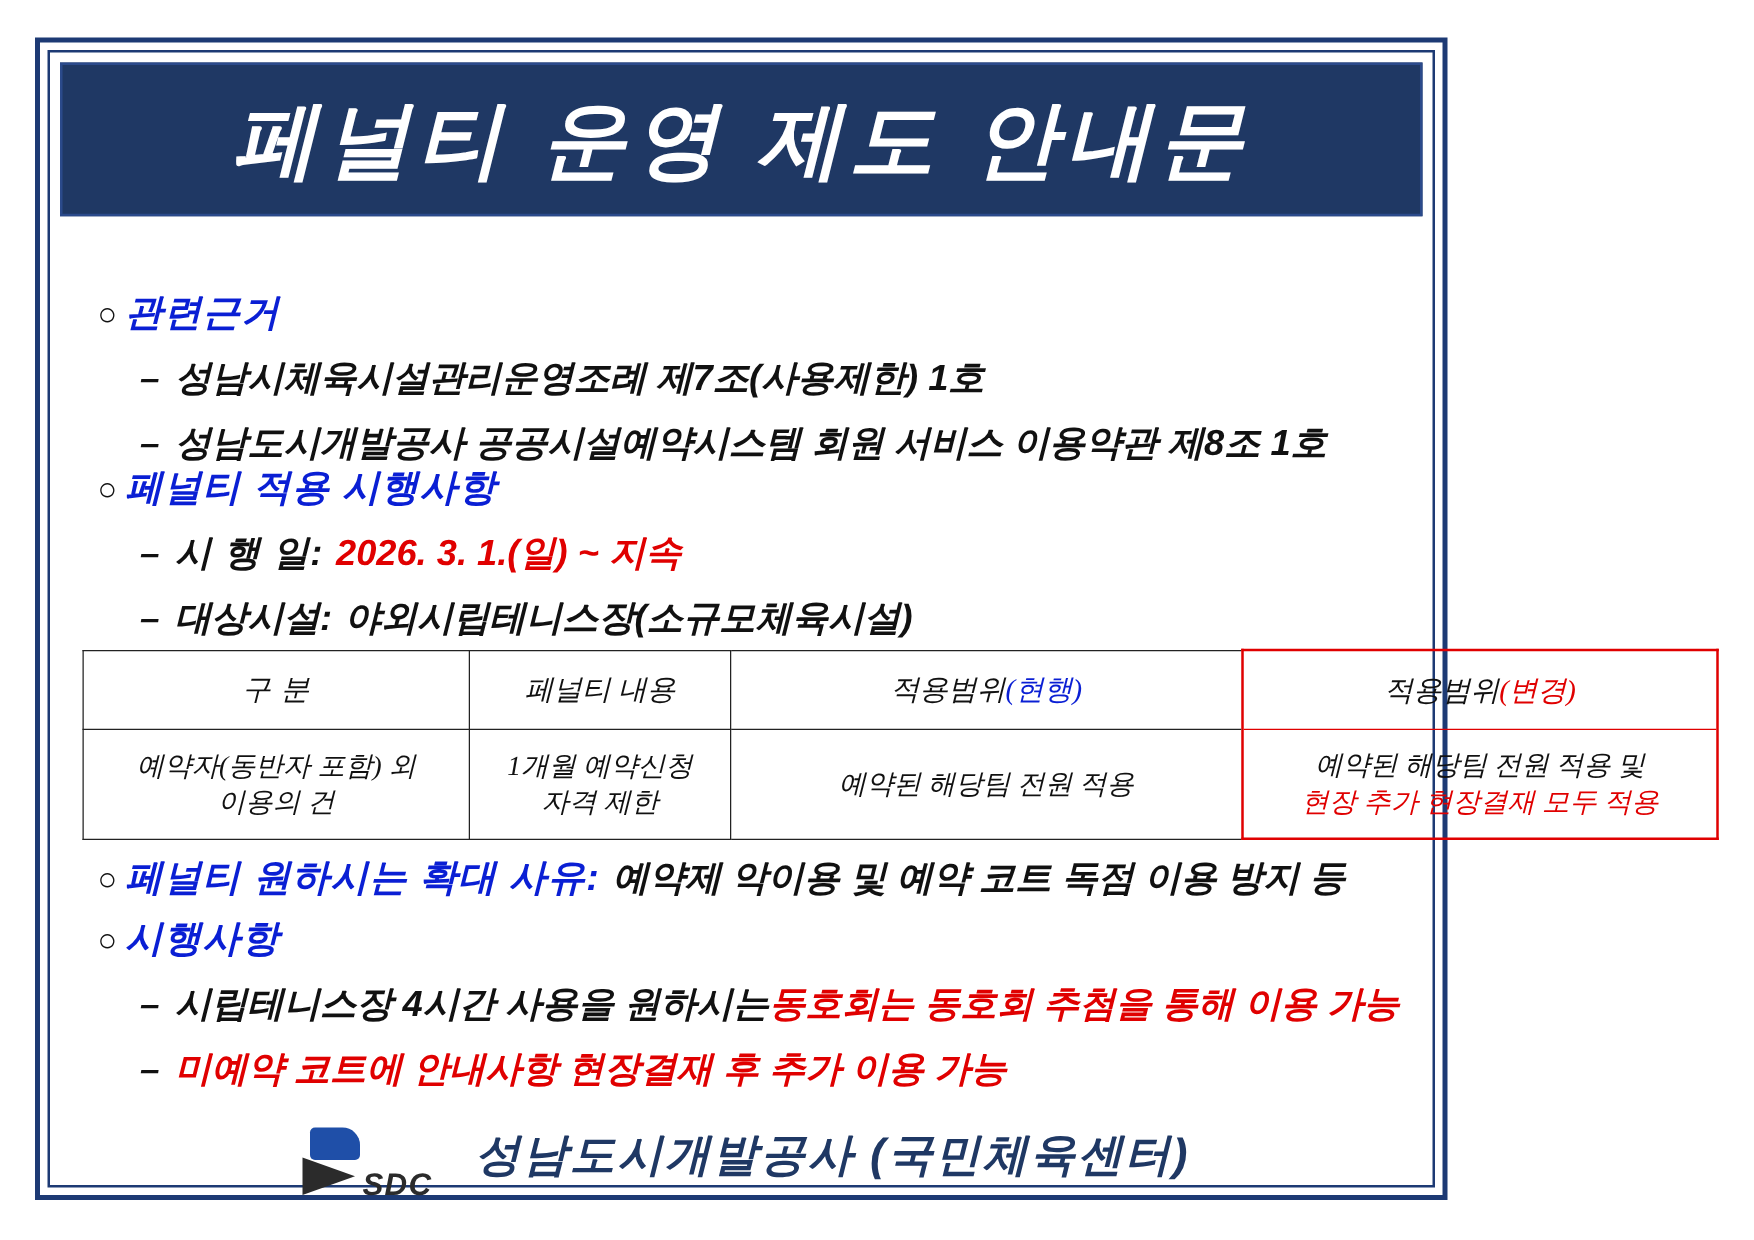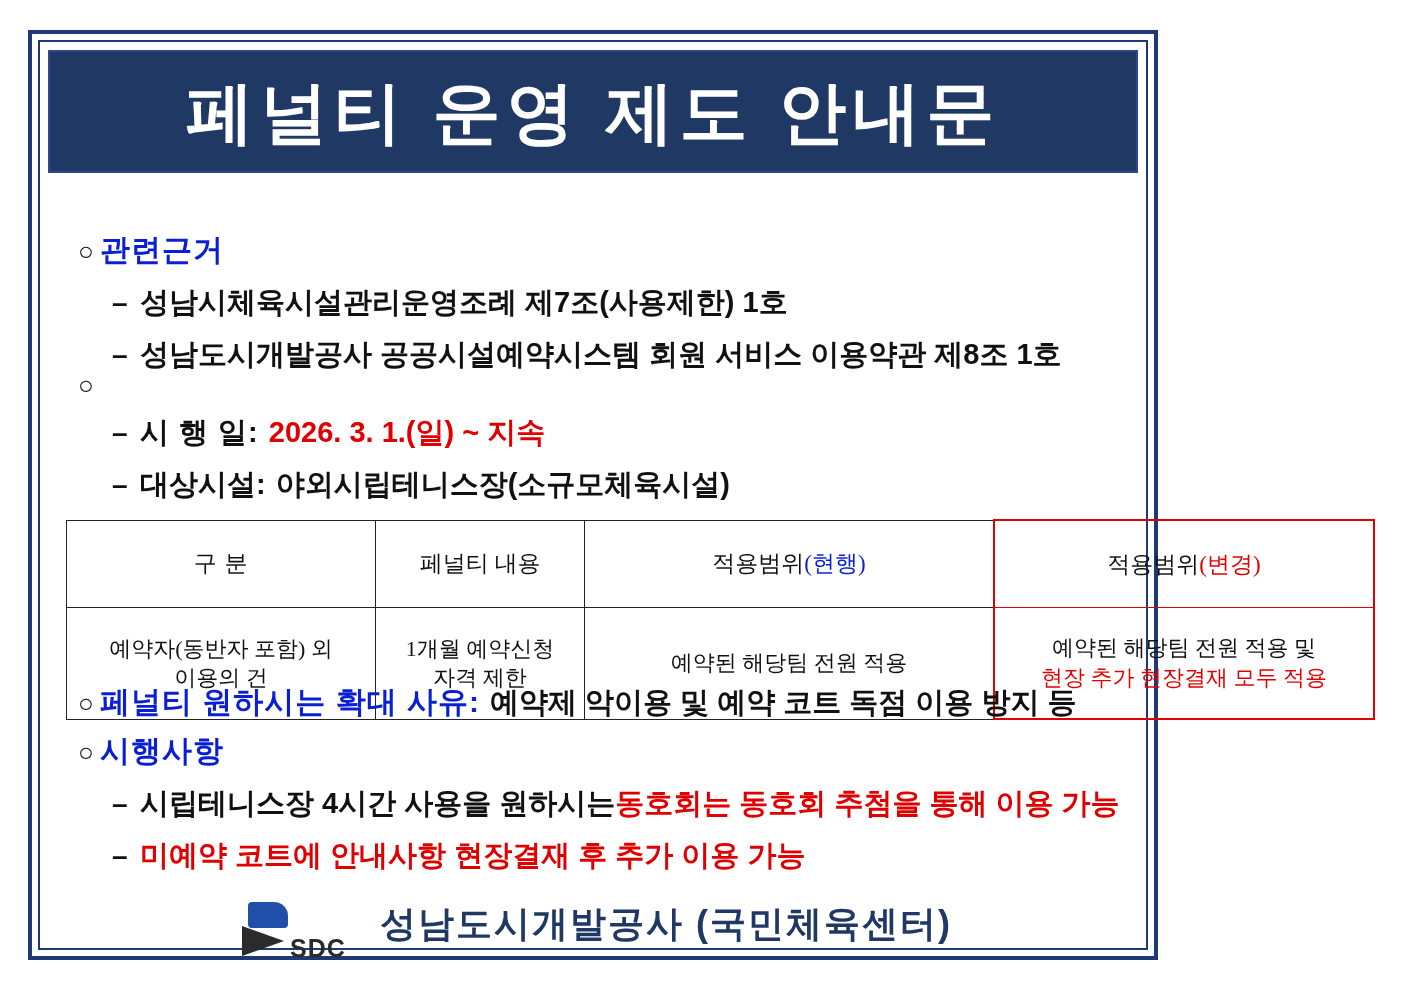--- a/index.html
+++ b/index.html
@@ -17,20 +17,21 @@
   
   .poster {
     position: absolute;
     left: 28px;
     top: 30px;
     width: 1130px;
     height: 930px;
     border: 4px solid #1d3a74;
     box-sizing: border-box;
     background: #ffffff;
+    font-style: italic;
   }
   .poster-inner {
     position: absolute;
     left: 6px;
     top: 6px;
     right: 6px;
     bottom: 6px;
     border: 2px solid #1d3a74;
     box-sizing: border-box;
   }
@@ -131,21 +132,21 @@
     width: 100%;
     table-layout: fixed;
   }
   table.penalty td {
     border: 1px solid #222222;
     text-align: center;
     vertical-align: middle;
     font-family: "Liberation Serif", serif;
     font-size: 22px;
     color: #111111;
-    padding: 18px 4px;
+    padding: 6px 4px;
   }
   table.penalty tr.head td {
     height: 50px;
     font-size: 23px;
   }
   table.penalty tr.data td {
     height: 74px;
     line-height: 1.35;
   }
   .col-1 { width: 300px; }
@@ -242,20 +243,21 @@
         </div>
         <div class="row l-indent">
           <span class="dash">–</span>
           <span class="item">성남도시개발공사 공공시설예약시스템 회원 서비스 이용약관 제8조 1호</span>
         </div>
       </div>
 
       <div class="sec2">
         <div class="row">
           <span class="bullet-circle">○</span>
+          <span class="heading">페널티 적용 시행사항</span>
         </div>
         <div class="row l-indent">
           <span class="dash">–</span>
           <span class="item black sp">시 행 일:</span>
           <span class="item red" style="margin-left:10px">2026. 3. 1.(일) ~ 지속</span>
         </div>
         <div class="row l-indent">
           <span class="dash">–</span>
           <span class="item black">대상시설:</span>
           <span class="item black" style="margin-left:10px">야외시립테니스장(소규모체육시설)</span>

